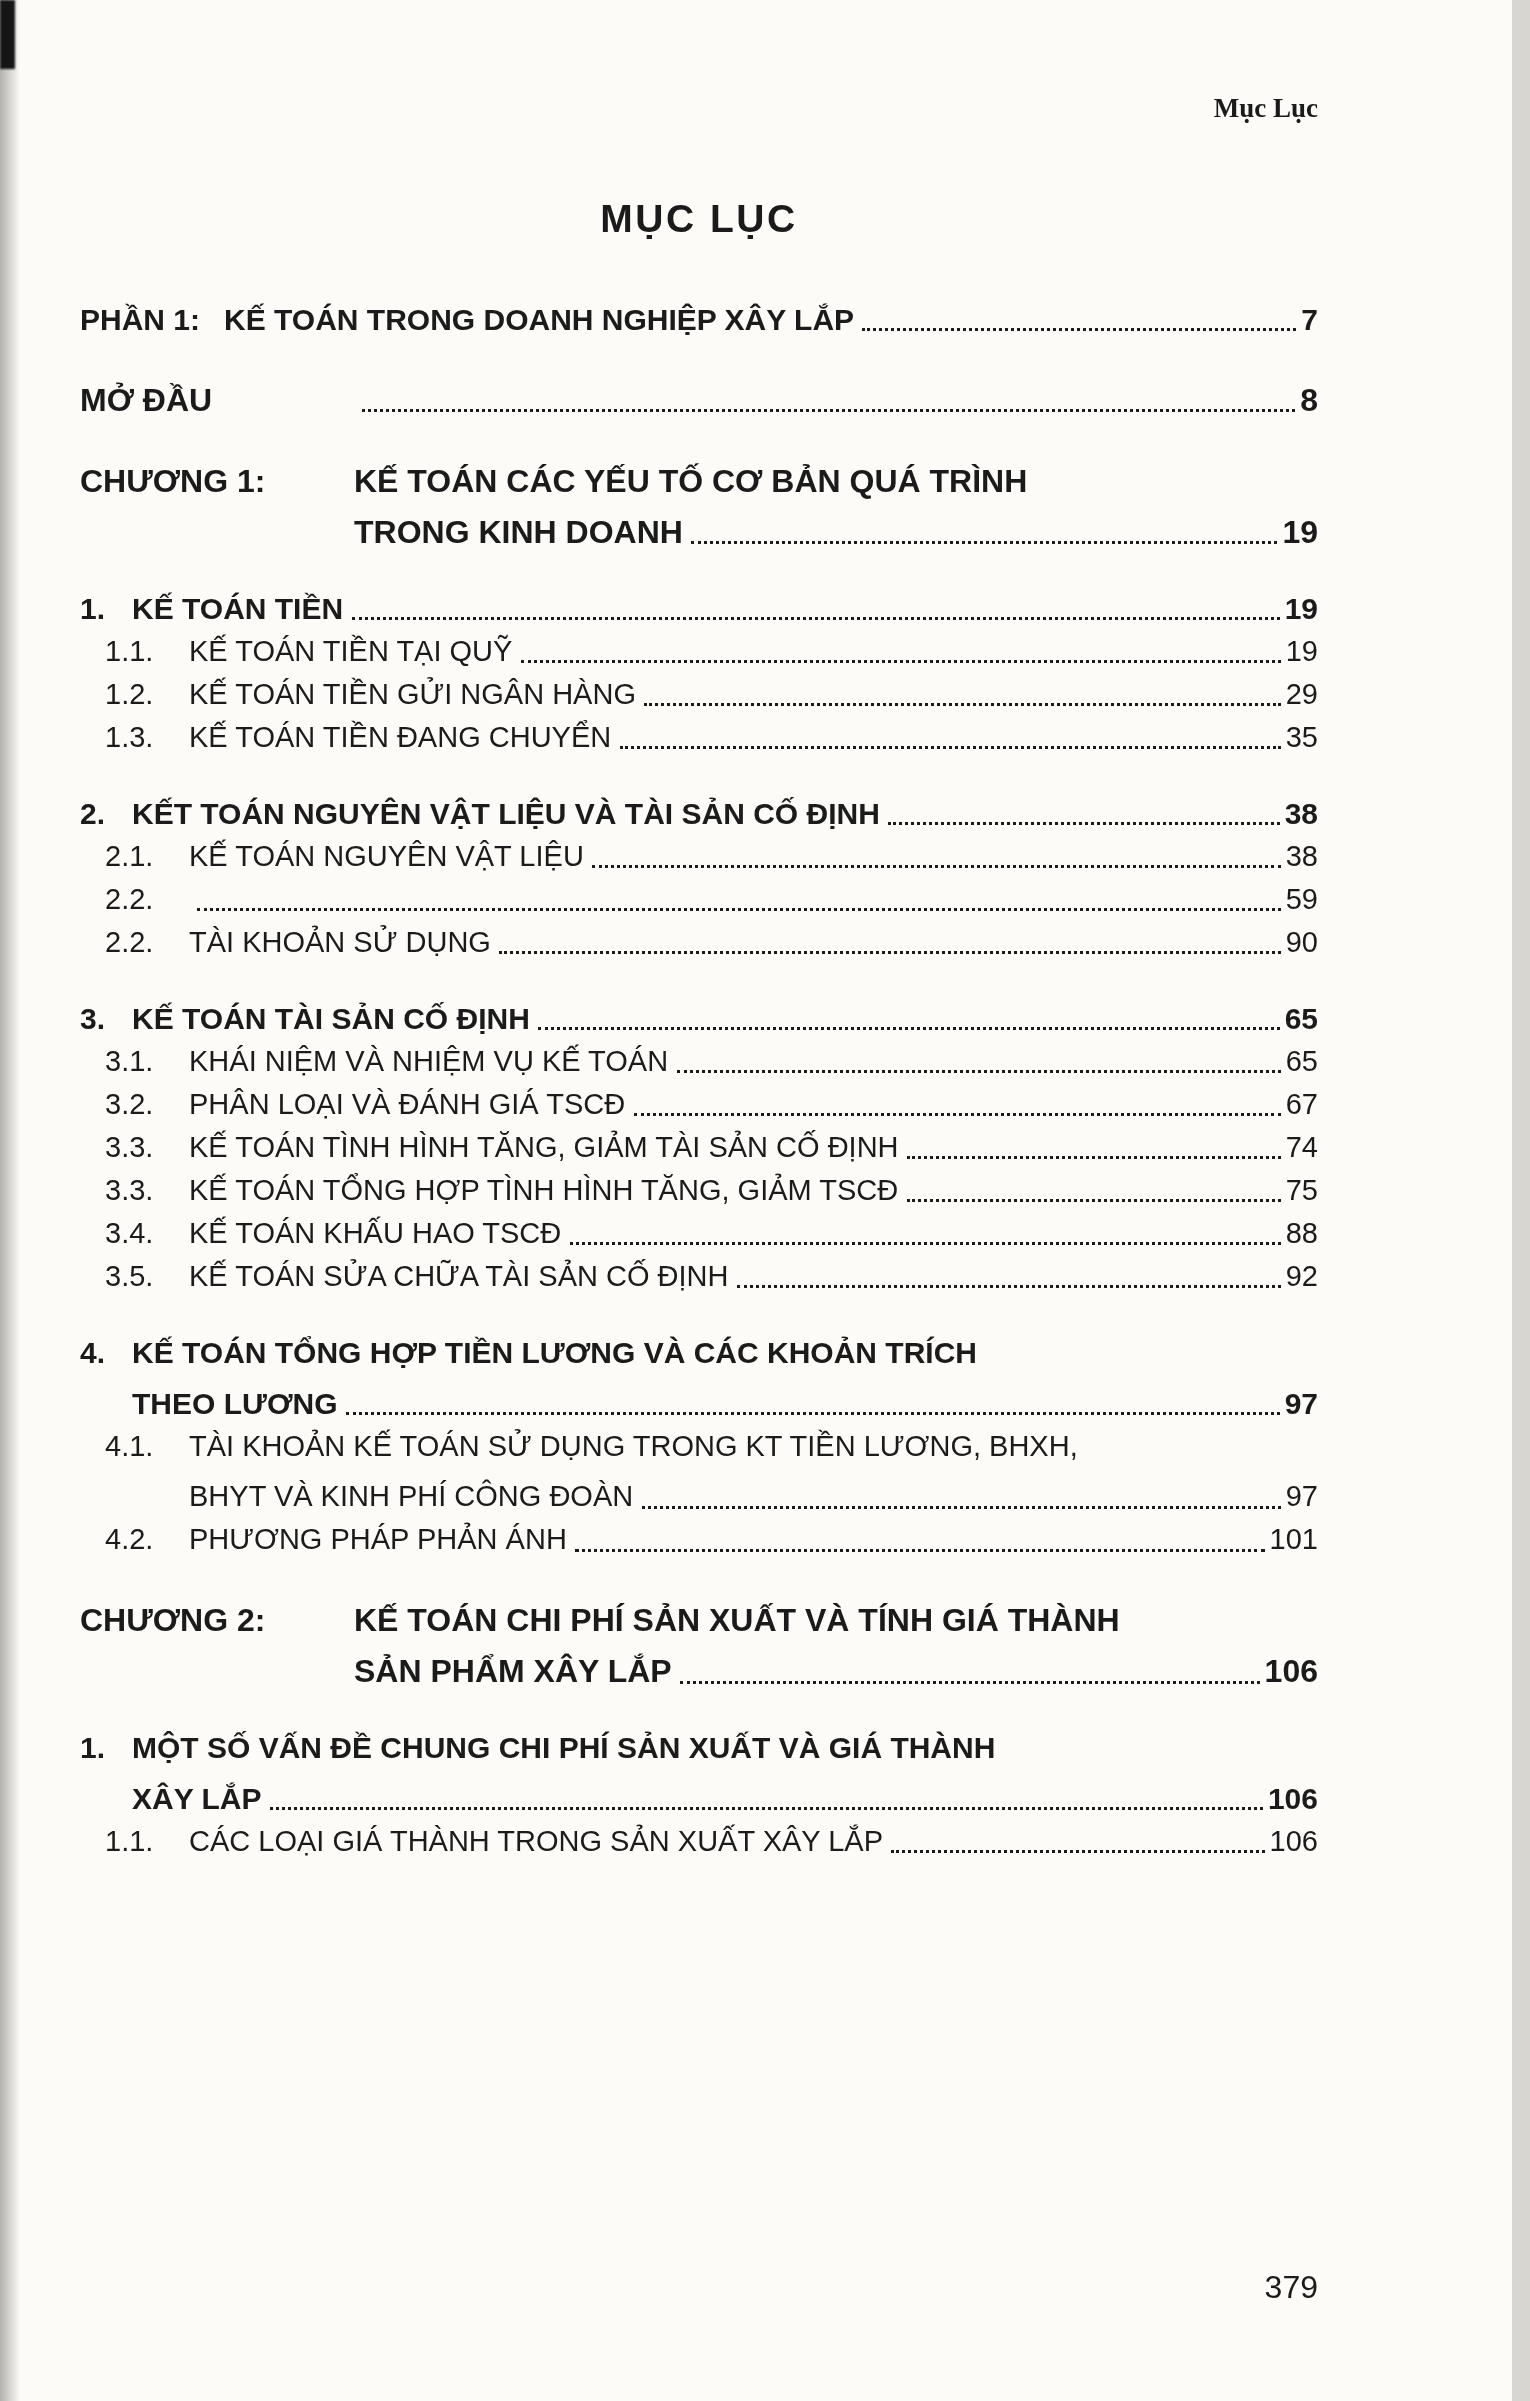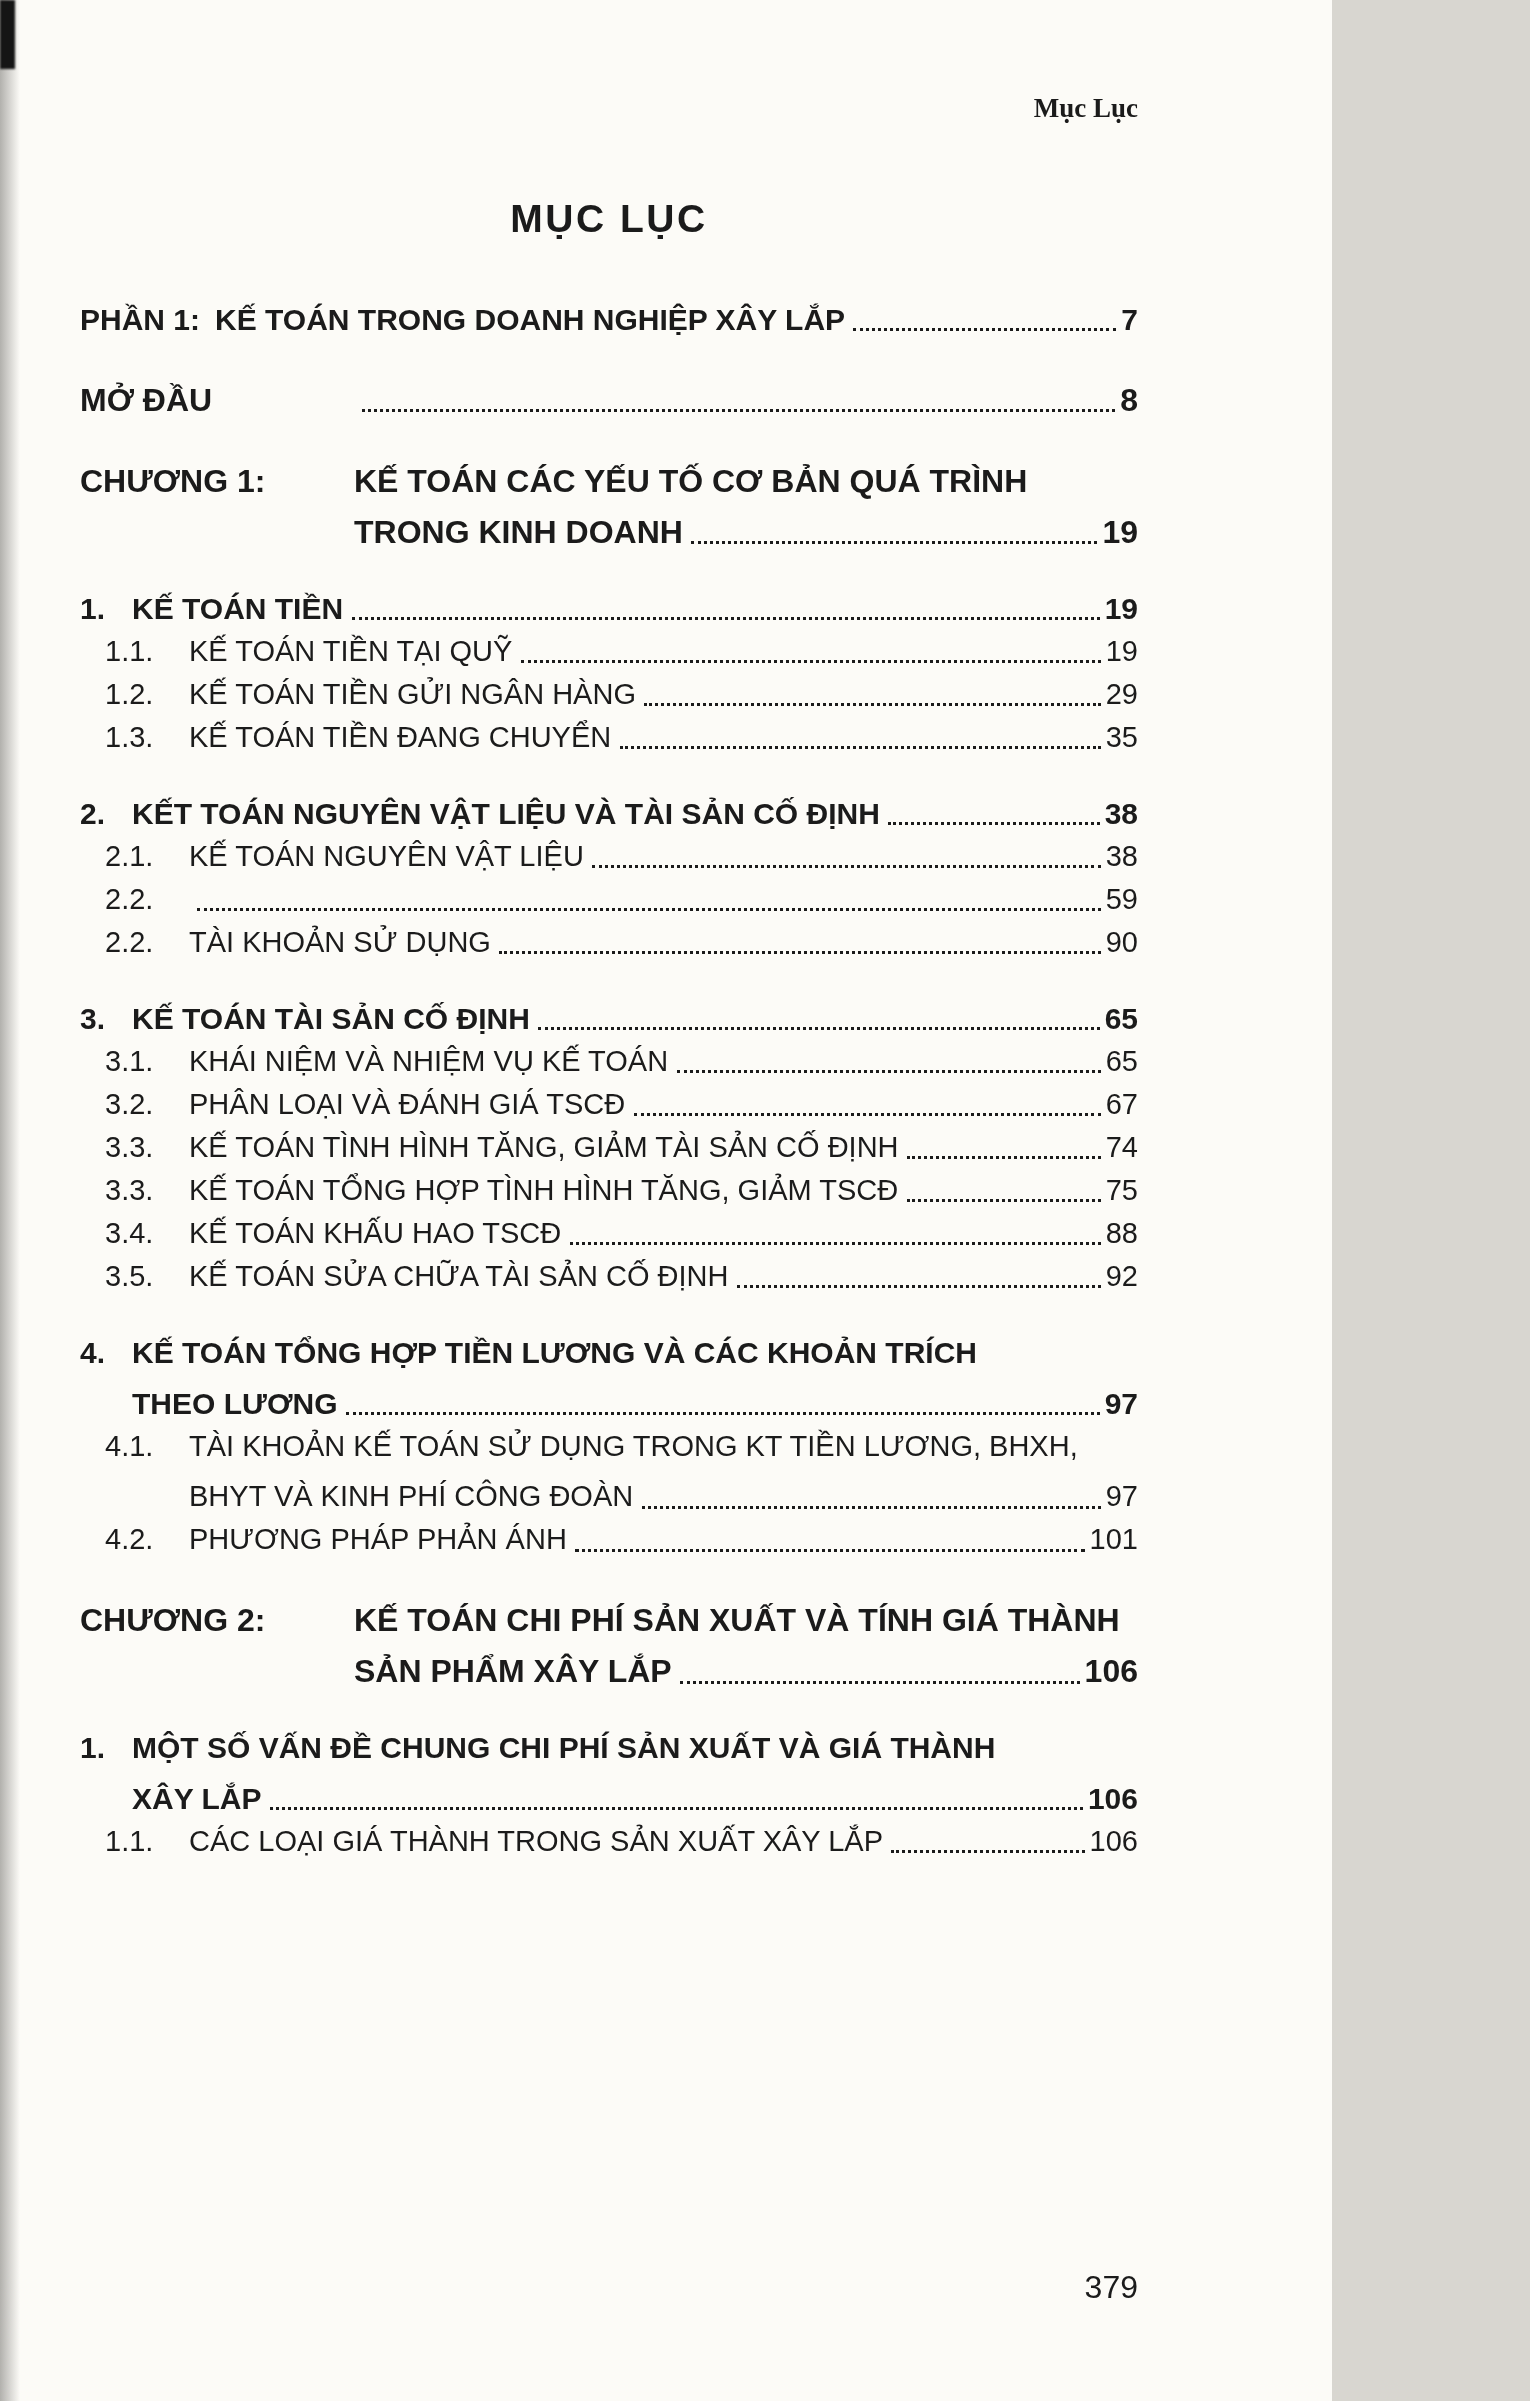--- a/index.html
+++ b/index.html
@@ -4,21 +4,21 @@
 <style>
   html, body { margin: 0; padding: 0; }
   body {
     width: 1530px;
     height: 2401px;
     background: #d8d6d0;
     font-family: "Liberation Sans", sans-serif;
   }
   .page {
     position: relative;
-    width: 1332px;
+    width: 1512px;
     height: 2401px;
     box-sizing: border-box;
     padding: 93px 194px 4px 80px;
     background: var(--paper, #fcfbf7);
     color: var(--ink, #1b1b1b);
     overflow: hidden;
   }
   
   .scan-edge {
     position: absolute; left: 0; top: 0; bottom: 0; width: 20px;
@@ -54,21 +54,21 @@
   }
   .t-part    { font-weight: bold; font-size: 30px; margin-top: 0; }
   .t-chapter { font-weight: bold; font-size: 32px; margin-top: 42px; }
   .t-num     { font-weight: bold; font-size: 30px; margin-top: 37px; }
   .t-sub     { font-size: 29px; margin-top: 4px; margin-left: 25px; }
 
   .prefix { flex: 0 0 auto; }
   .t-chapter > .prefix { width: 274px; }
   .t-num     > .prefix { width: 52px; }
   .t-sub     > .prefix { width: 84px; }
-  .prefix.inline { width: auto; margin-right: 15px; }
+  .prefix.inline { width: auto; margin-right: 24px; }
 
   .content { flex: 1; min-width: 0; }
   .pre-line { margin-bottom: 11.8px; }
   .last-line { display: flex; align-items: flex-end; }
   .title-text { flex: 0 1 auto; white-space: nowrap; }
   .dots {
     flex: 1 1 34px;
     min-width: 25px;
     border-bottom: 3.4px dotted var(--ink, #2a2a2a);
     margin: 0 5px 7.6px 8.4px;

